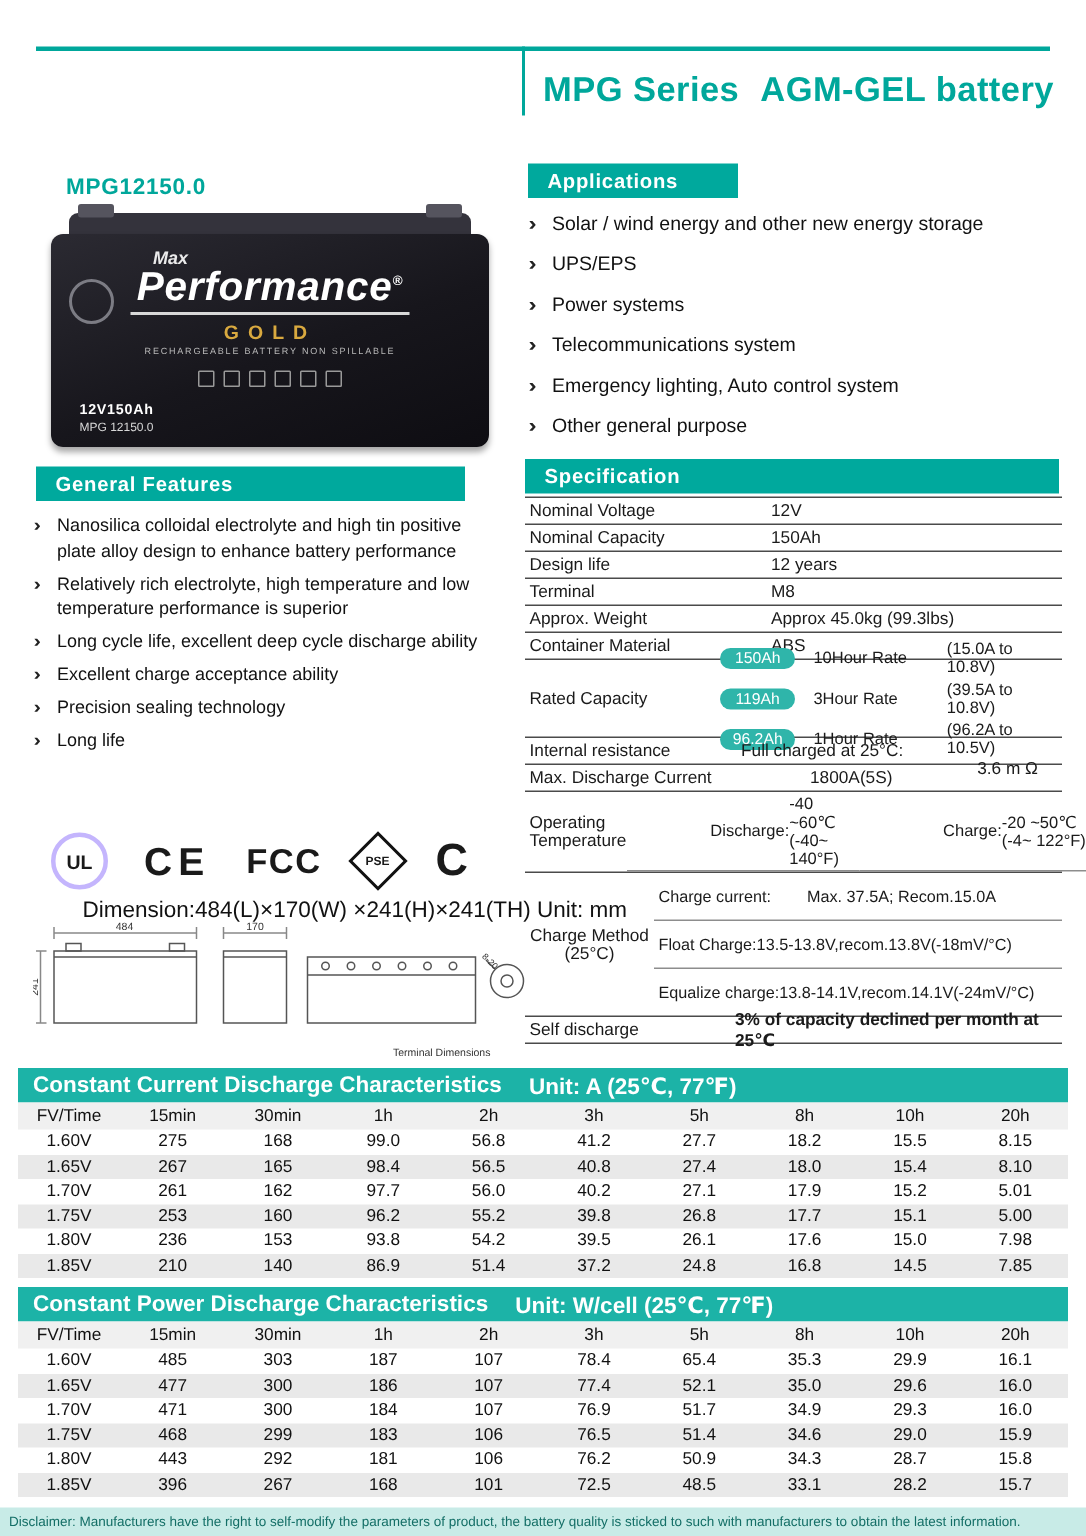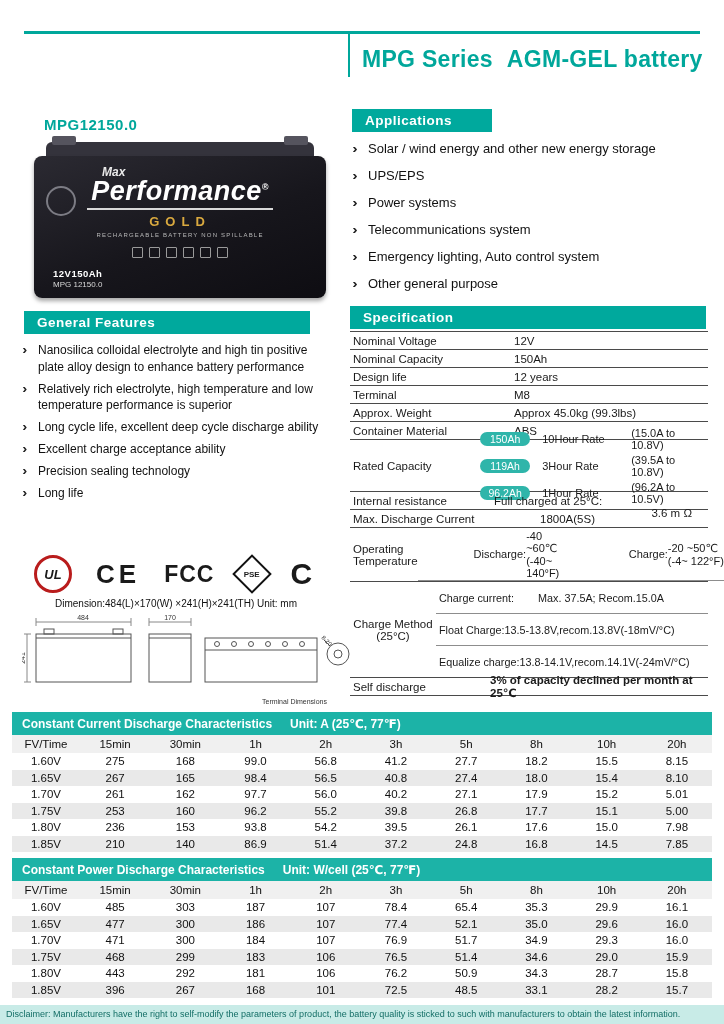--- a/index.html
+++ b/index.html
@@ -57,30 +57,30 @@
   .bullet-marker{flex:0 0 14px;font-weight:bold;transform:scaleX(1.25);color:#222;}
   .bullet-text{flex:1;}
 
   
   .certs-row1{position:absolute;left:30px;top:505px;display:flex;align-items:center;gap:14px;}
   .seal{width:44px;height:44px;border:2px solid #2c2c2c;border-radius:50%;display:flex;align-items:center;justify-content:center;
         text-align:center;font-size:7px;font-weight:bold;line-height:1.2;padding:3px;box-sizing:border-box;}
   .rohs{width:60px;height:30px;border:3px solid #111;border-radius:3px;display:flex;align-items:center;justify-content:center;
         font-size:15px;font-weight:bold;margin-left:8px;}
   .certs-row2{position:absolute;left:34px;top:556px;display:flex;align-items:center;gap:24px;height:36px;}
-  .ul-mark{width:32px;height:32px;border:3px solid #b91c1c;border-radius:50%;display:flex;align-items:center;justify-content:center;
-           font-style:italic;font-weight:bold;font-size:13px;}
+  .ul-mark{width:32px;height:32px;border:3px solid #c4b5fd;border-radius:50%;display:flex;align-items:center;justify-content:center;
+           font-weight:bold;font-size:13px;}
   .ce-mark{font-size:26px;font-weight:bold;letter-spacing:4px;}
   .fcc-mark{font-size:23px;font-weight:900;letter-spacing:1px;}
   .pse-mark{width:24px;height:24px;border:2px solid #111;transform:rotate(45deg);display:flex;align-items:center;justify-content:center;}
   .pse-inner{transform:rotate(-45deg);font-size:8px;font-weight:bold;}
   .c-mark{font-size:30px;font-weight:bold;}
 
   
-  .dim-note{position:absolute;left:28px;top:598px;font-size:10px;color:#111;padding-left:27px;}
+  .dim-note{position:absolute;left:28px;top:598px;font-size:15px;color:#111;padding-left:27px;}
   .dims{position:absolute;left:22px;top:612px;}
   .dims text{font-family:"Liberation Sans","DejaVu Sans",sans-serif;}
 
   
   .spec{position:absolute;left:350px;top:331px;width:358px;border-bottom:1px solid #4a4a4a;font-size:11.5px;}
   .spec-row{display:flex;border-top:1px solid #4a4a4a;box-sizing:border-box;}
   .spec-label{width:130px;padding-left:3px;box-sizing:border-box;}
   .spec-row.simple{height:18px;align-items:center;}
   .spec-row.simple .spec-value{flex:1;padding-left:34px;}
   .spec-row.rc{height:52px;}
@@ -101,21 +101,21 @@
   .ot-name{width:66px;}
   .spec-row.cm{height:96px;}
   .cm .spec-label{width:86px;display:flex;flex-direction:column;justify-content:center;align-items:center;text-align:right;padding-left:0;}
   .cm-value{flex:1;display:flex;flex-direction:column;}
   .cm-line{flex:1;display:flex;align-items:center;white-space:pre;font-size:10.8px;border-bottom:1px solid #8d8d8d;padding-left:3px;}
   .cm-line:last-child{border-bottom:none;}
   .spec-row.sd .spec-value{padding-left:10px;font-weight:bold;}
 
   
   .tables{position:absolute;left:12px;top:712px;width:700px;}
-  .band{height:23px;background:var(--teal-band);color:#fff;display:flex;align-items:center;font-weight:bold;font-size:12px;}
+  .band{height:23px;background:var(--teal-band);color:#fff;display:flex;align-items:center;font-weight:bold;font-size:15px;}
   .band-title{margin-left:10px;}
   .band-unit{margin-left:18px;}
   .dtable{width:100%;}
   .trow{display:flex;height:16.5px;}
   .trow.thead{height:18px;background:#f0f0f0;}
   .trow.thead .tcell{line-height:18px;}
   .trow.alt{background:#e9e9e9;}
   .tcell{flex:1;text-align:center;font-size:11.5px;line-height:16.5px;color:#111;}
   .tcell:first-child{flex:0 0 68px;}
   section.dt2{display:block;margin-top:6px;}

